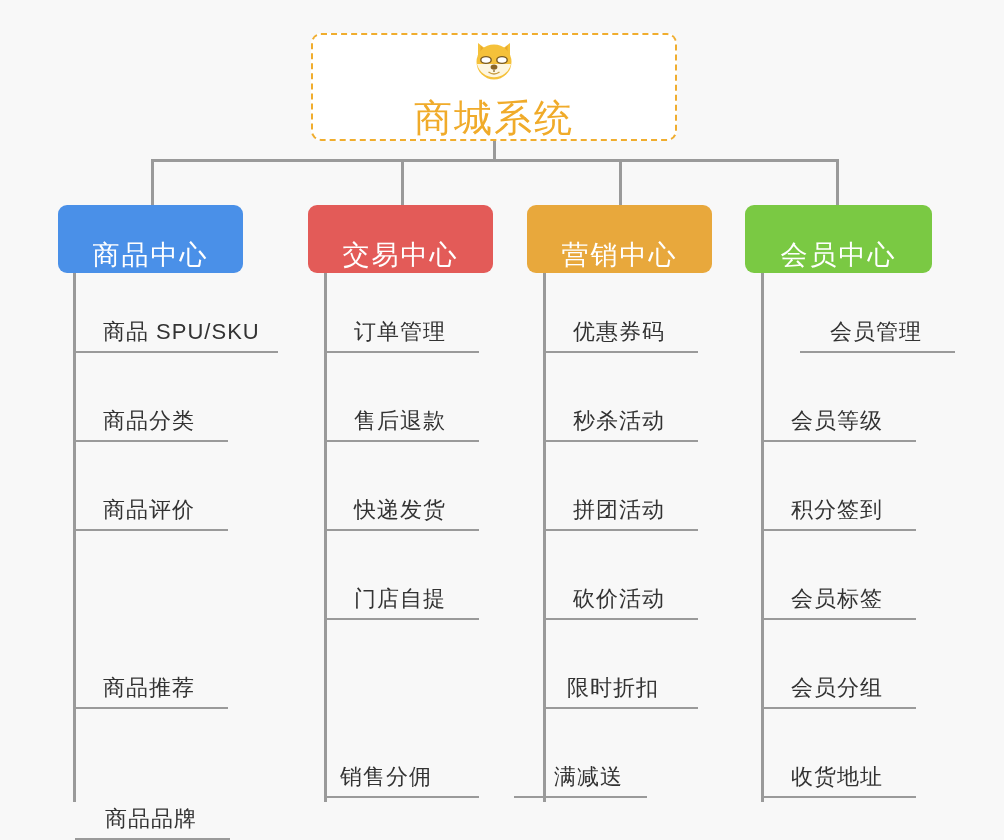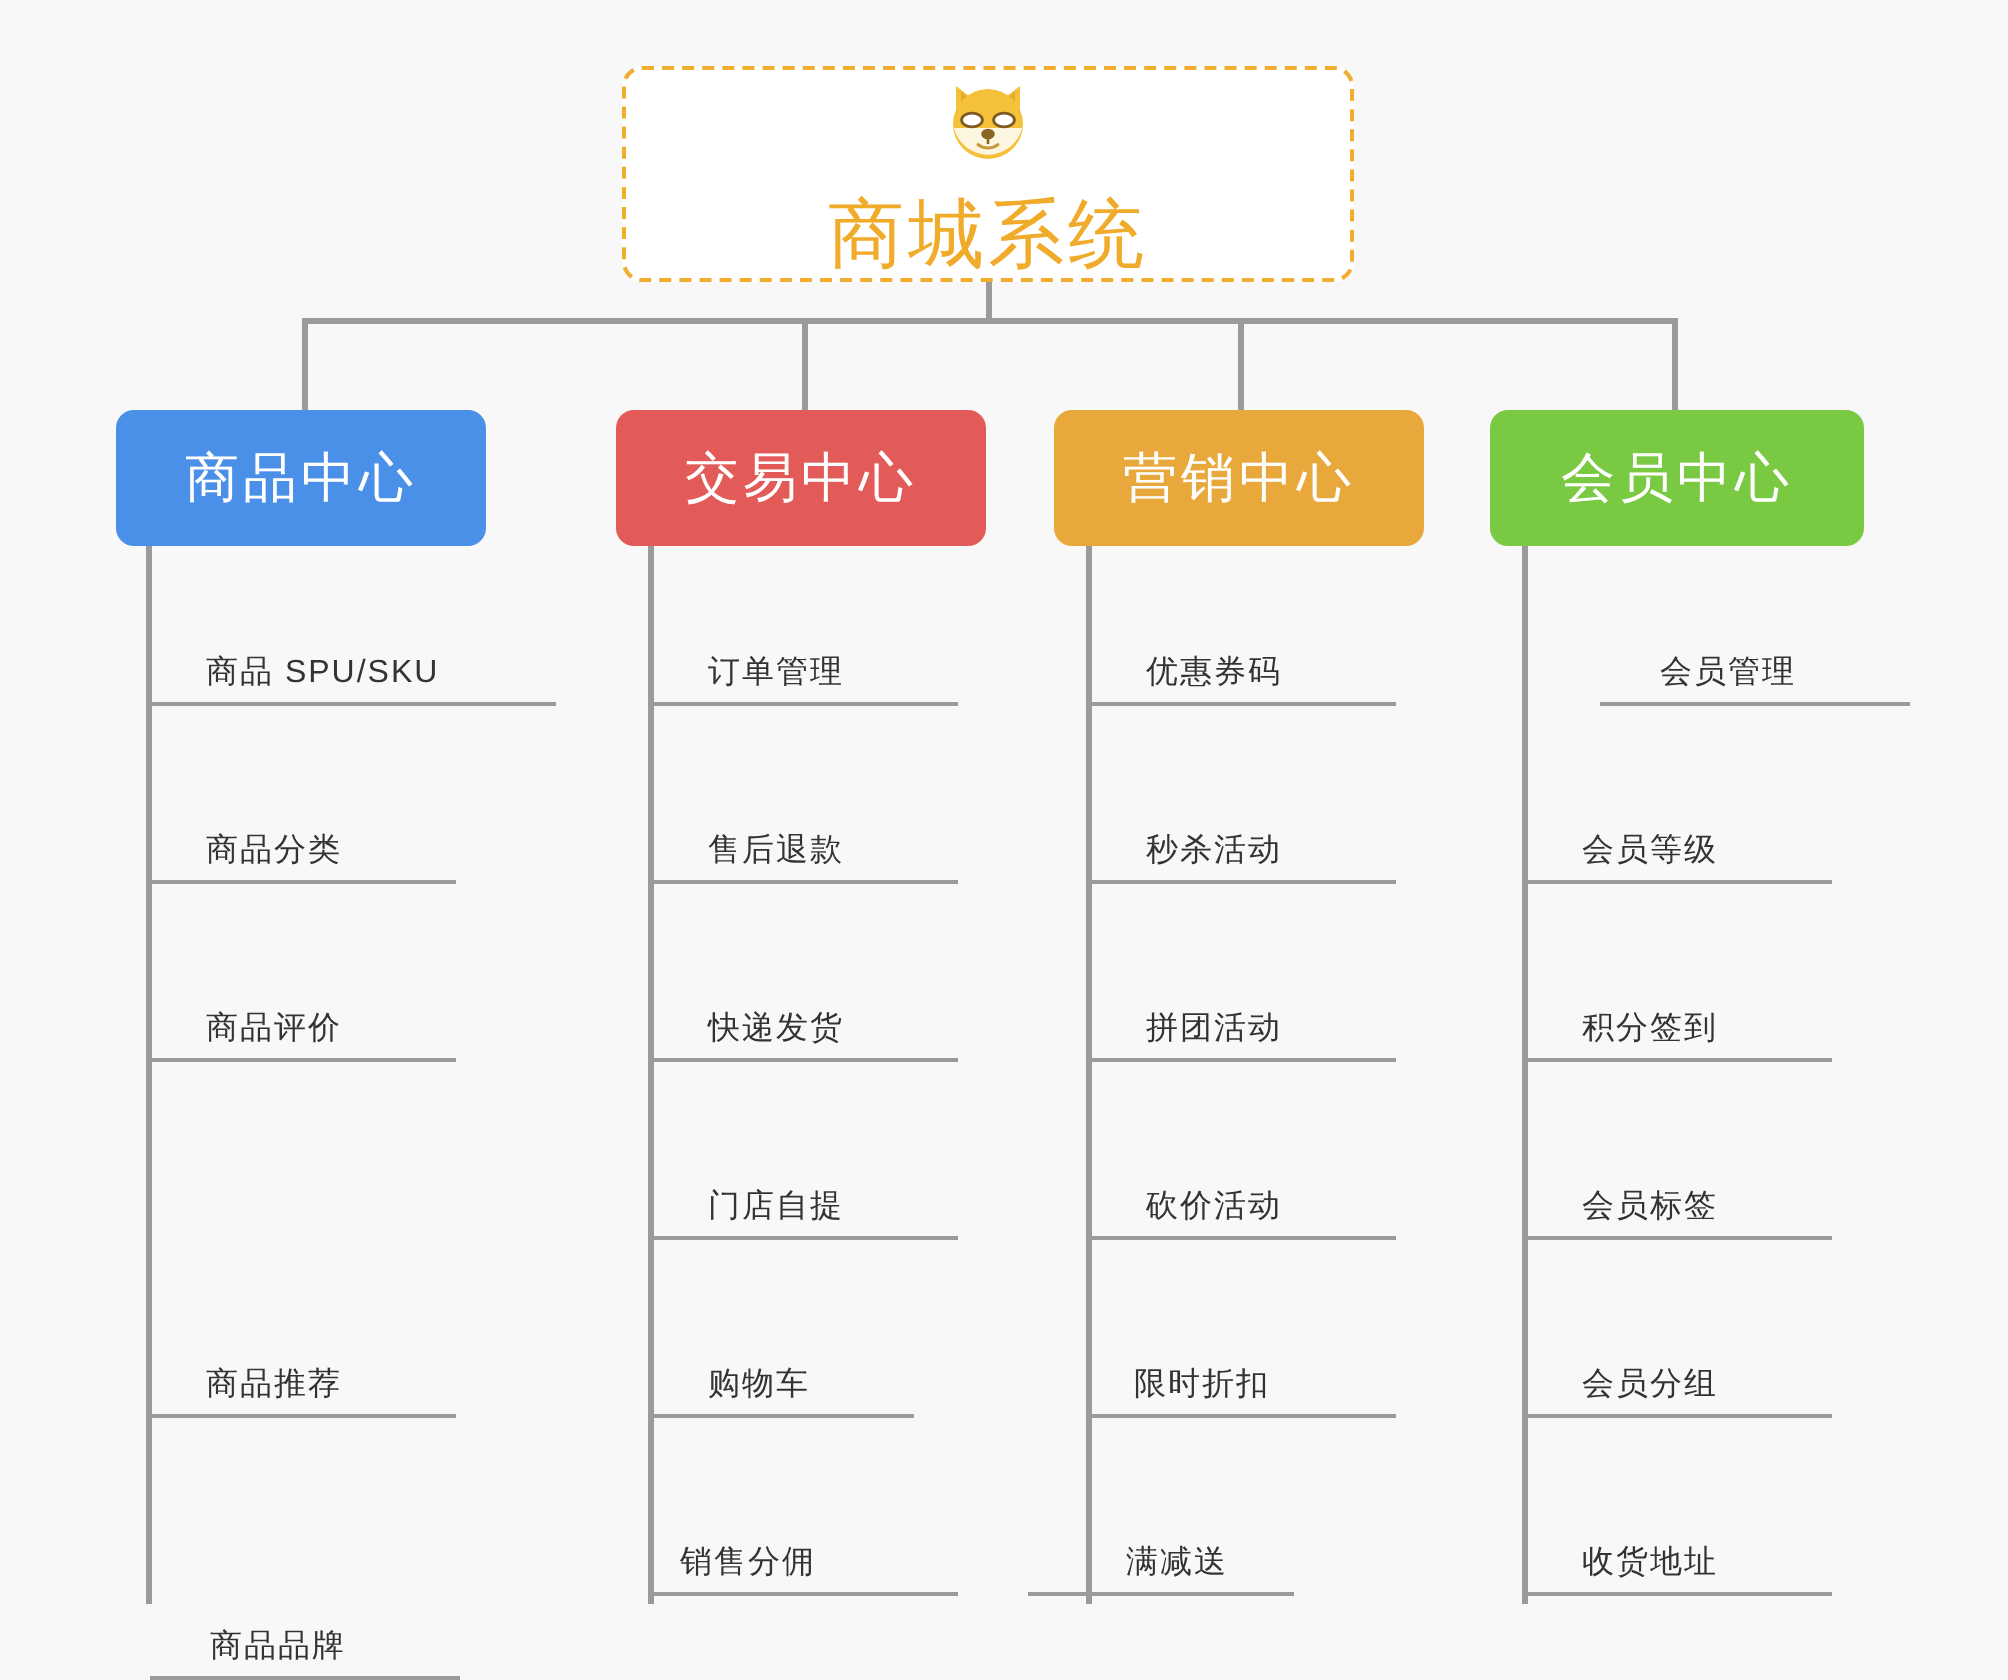--- a/index.html
+++ b/index.html
@@ -60,36 +60,36 @@
   }
   .v-line { width: 3px; }
   .h-line { height: 3px; }
 
   
   .cat-box {
     position: absolute;
     height: 68px;
     border-radius: 9px;
     display: flex;
-    align-items: center;
+    align-items: flex-end;
     justify-content: center;
     color: #ffffff;
     font-size: 27px;
     letter-spacing: 2px;
     white-space: nowrap;
   }
 
   
   .leaf {
     position: absolute;
     box-sizing: border-box;
     border-bottom: 2px solid #9a9a9a;
     padding: 0 14px 4px 30px;
     color: #333333;
-    font-size: 16px;
+    font-size: 22px;
     letter-spacing: 1px;
     white-space: nowrap;
     display: flex;
     align-items: flex-end;
     justify-content: flex-start;
     height: 38px;
   }
 </style>
 </head>
 <body>
@@ -165,23 +165,20 @@
     </div>
   <div class="leaf" style="left:324px; top:404px; width:155px;">
       <span>售后退款</span>
     </div>
   <div class="leaf" style="left:324px; top:493px; width:155px;">
       <span>快递发货</span>
     </div>
   <div class="leaf" style="left:324px; top:582px; width:155px;">
       <span>门店自提</span>
     </div>
-  <div class="leaf" style="left:324px; top:671px; width:133px;">
-      <span>购物车</span>
-    </div>
   <div class="leaf" style="left:324px; top:760px; width:155px;padding-left:16px;">
       <span>销售分佣</span>
     </div>
 
   <div class="leaf" style="left:543px; top:315px; width:155px;">
       <span>优惠券码</span>
     </div>
   <div class="leaf" style="left:543px; top:404px; width:155px;">
       <span>秒杀活动</span>
     </div>

